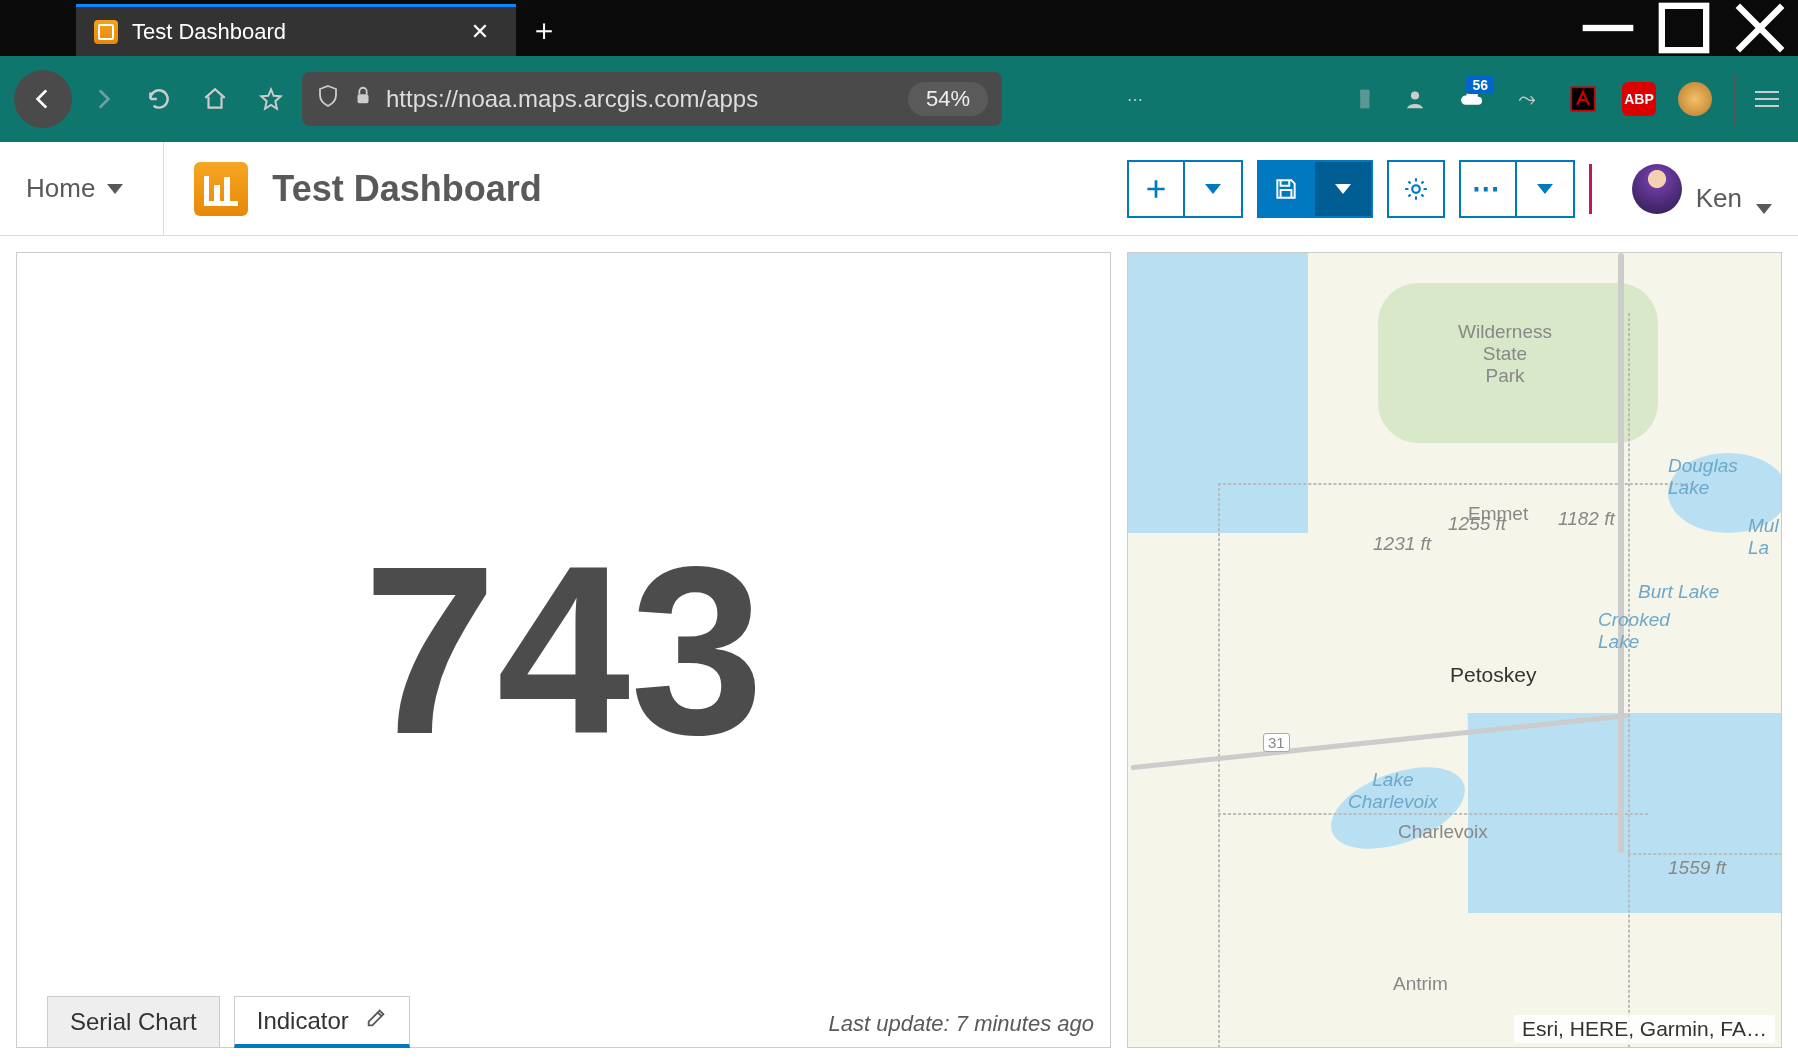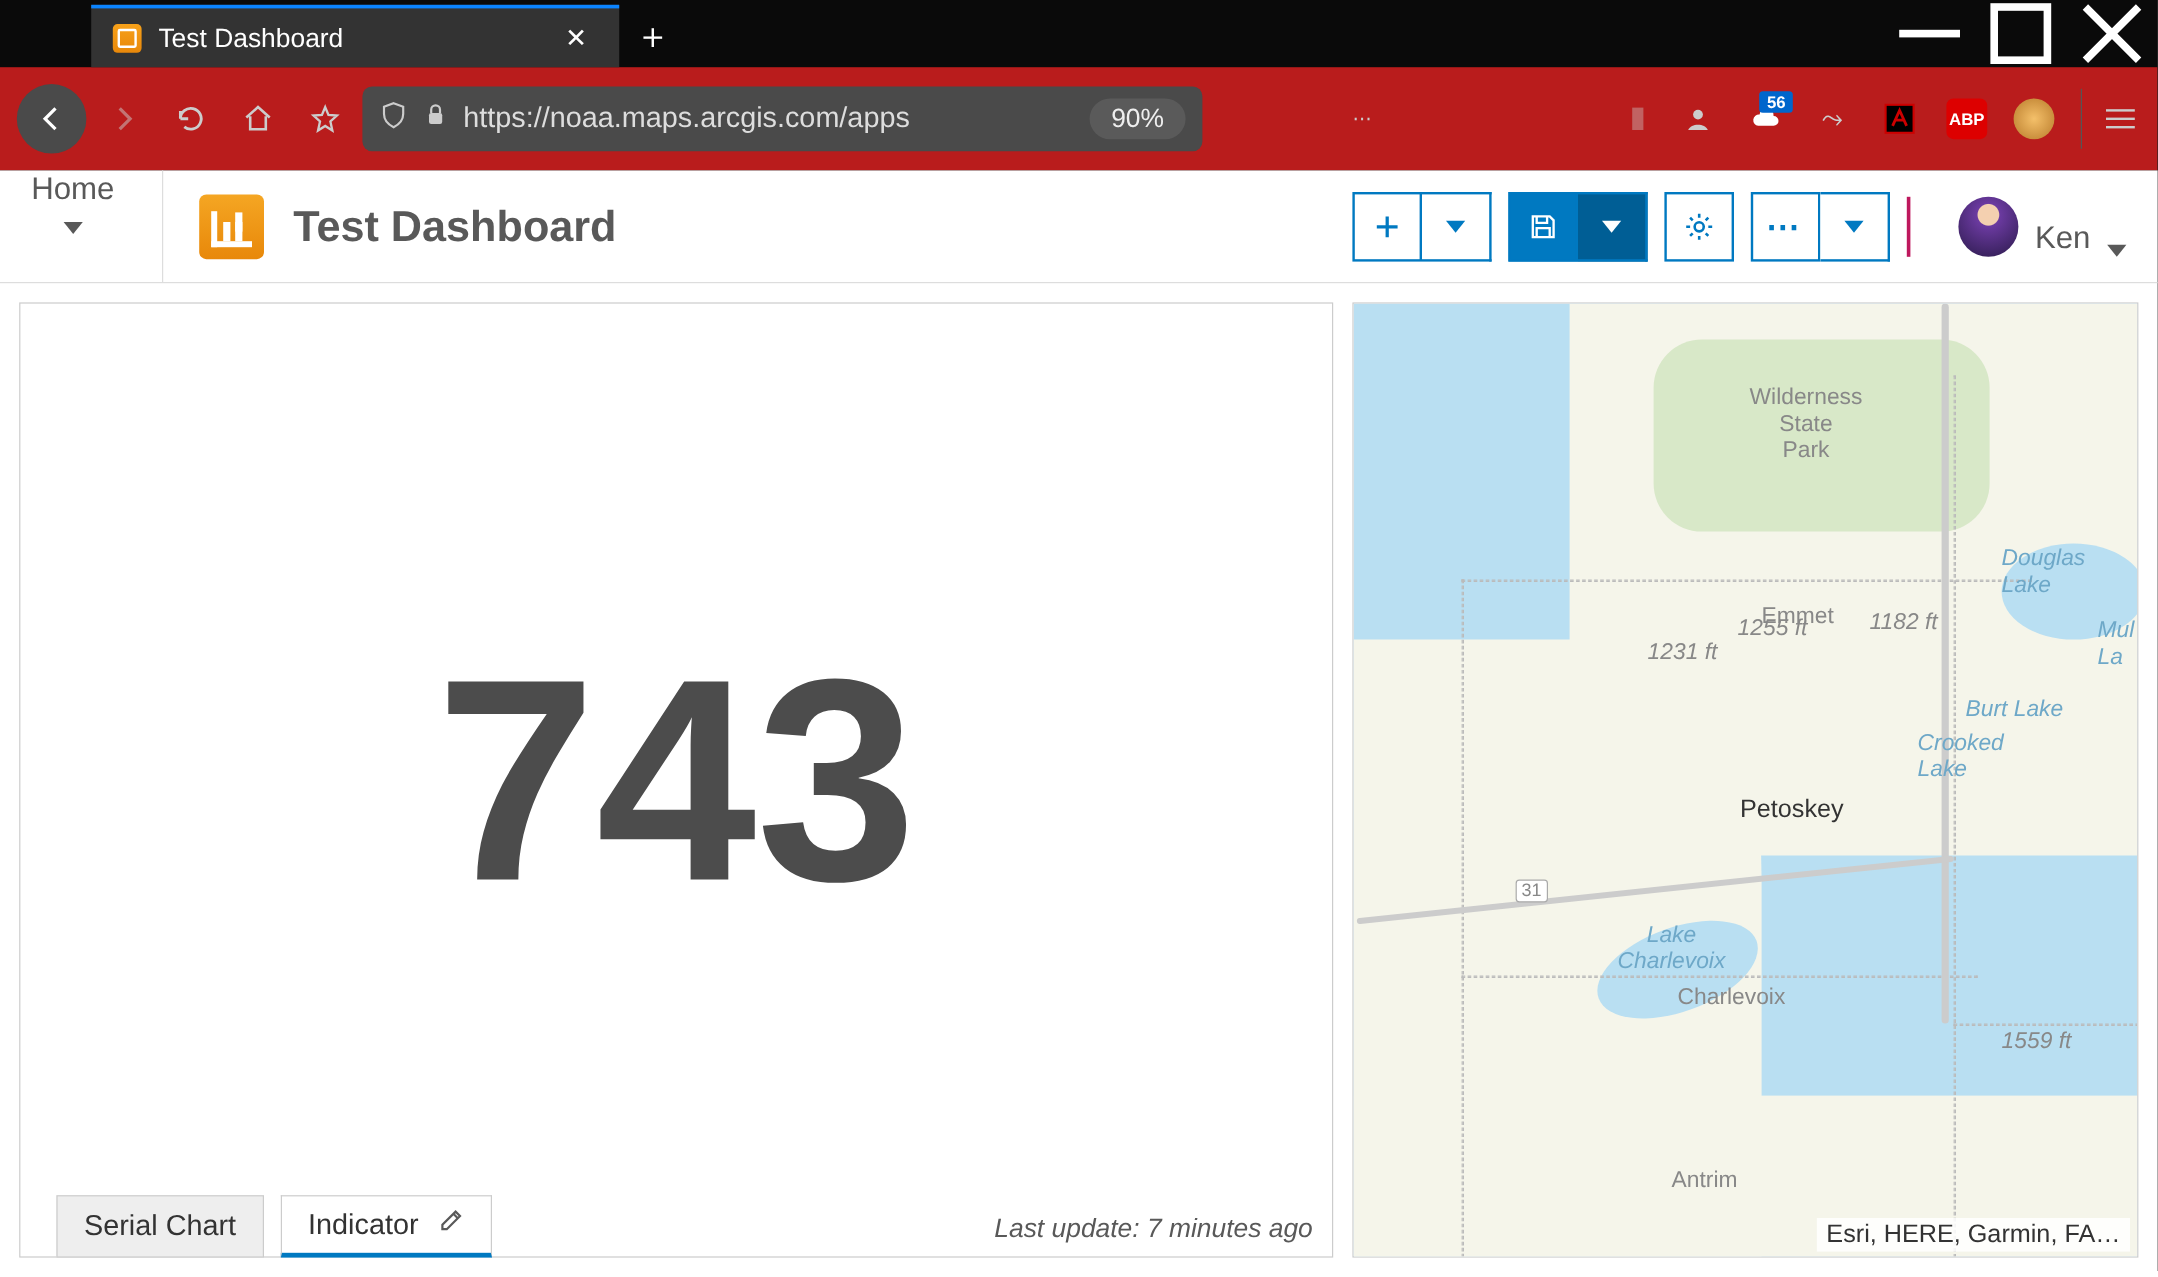--- a/index.html
+++ b/index.html
@@ -10,41 +10,41 @@
   .tab-strip { height: 56px; display: flex; align-items: flex-end; padding-left: 76px; }
   .tab { width: 440px; height: 52px; background: #333; display: flex; align-items: center; padding: 0 18px; border-top: 3px solid #0b84ff; color: #fff; font-size: 22px; gap: 14px; }
   .tab-favicon { width: 24px; height: 24px; background: linear-gradient(180deg,#f7a11a,#e8880a); border-radius: 4px; position: relative; }
   .tab-favicon::after { content:""; position:absolute; inset:4px; border:2px solid #fff; border-radius:2px; }
   .tab-title { flex: 1; white-space: nowrap; overflow: hidden; }
   .tab-close { width: 36px; height: 36px; display:flex; align-items:center; justify-content:center; color:#fff; font-size:22px; cursor:pointer; }
   .new-tab { width:56px; height:52px; display:flex; align-items:center; justify-content:center; color:#fff; font-size:30px; cursor:pointer; }
   .window-controls { position:absolute; right:0; top:0; height:56px; display:flex; align-items:center; gap:0; }
   .window-btn { width:76px; height:56px; display:flex; align-items:center; justify-content:center; color:#fff; font-size:20px; cursor:pointer; }
 
-  .nav-bar { height: 86px; background: #b91c1c; display:flex; align-items:center; padding: 0 14px; gap: 6px; }
+  .nav-bar { height: 86px; background: #0f766e; display:flex; align-items:center; padding: 0 14px; gap: 6px; }
   .nav-btn { width:50px; height:50px; display:flex; align-items:center; justify-content:center; color:#ccc; cursor:pointer; border-radius:4px; }
   .nav-btn.back-main { width:58px; height:58px; background:#4a4a4a; border-radius:50%; color:#fff; }
   .nav-btn svg { width:26px; height:26px; fill:currentColor; stroke:currentColor; }
   .address-bar { flex:1; max-width:700px; height:54px; background:#4a4a4a; border-radius:8px; display:flex; align-items:center; padding: 0 14px; gap:12px; color:#ddd; font-size:24px; }
   .address-bar .url { flex:1; white-space:nowrap; overflow:hidden; }
   .zoom-pill { background:#5a5a5a; border-radius:18px; padding:4px 18px; font-size:22px; color:#eee; }
   .toolbar-right { display:flex; align-items:center; gap:6px; margin-left:auto; }
   .toolbar-icon { width:50px; height:50px; display:flex; align-items:center; justify-content:center; color:#ccc; cursor:pointer; position:relative; }
   .toolbar-icon svg { width:28px; height:28px; fill:currentColor; }
   .badge { position:absolute; top:2px; right:2px; background:#0066cc; color:#fff; font-size:14px; padding:1px 6px; border-radius:3px; font-weight:bold; }
   .cloud-icon { color:#fff; }
   .abp-icon { width:34px; height:34px; background:#d00; border-radius:6px; color:#fff; font-size:14px; font-weight:bold; display:flex; align-items:center; justify-content:center; }
   .monkey-icon { width:34px; height:34px; background:radial-gradient(circle,#f4c06a,#b87a2a); border-radius:50%; }
   .hamburger { width:50px; height:50px; display:flex; flex-direction:column; align-items:center; justify-content:center; gap:5px; cursor:pointer; border-left:1px solid #555; margin-left:8px; padding-left:14px; }
   .hamburger span { width:24px; height:2px; background:#ccc; }
 
   
   .app { position:absolute; top:142px; left:0; right:0; bottom:0; background:#fff; }
   .app-header { height:94px; border-bottom:1px solid #ddd; display:flex; align-items:center; padding:0 26px; }
-  .home-dropdown { display:flex; align-items:center; gap:12px; font-size:26px; color:#595959; cursor:pointer; padding-right:40px; border-right:1px solid #ddd; height:100%;flex-direction:column; }
+  .home-dropdown { display:flex; align-items:center; gap:12px; font-size:26px; color:#595959; cursor:pointer; padding-right:40px; border-right:1px solid #ddd; height:100%; }
   .chev { width:0; height:0; border-left:8px solid transparent; border-right:8px solid transparent; border-top:10px solid #595959; }
   .app-logo { width:54px; height:54px; margin:0 24px 0 30px; background:linear-gradient(180deg,#f5a623,#e8880a); border-radius:6px; position:relative; }
   .app-logo::after { content:""; position:absolute; left:10px; right:10px; top:14px; bottom:10px; border-left:5px solid #fff; border-bottom:5px solid #fff; }
   .app-logo::before { content:""; position:absolute; left:20px; bottom:15px; width:6px; height:16px; background:#fff; box-shadow: 10px 0 0 #fff, 10px -8px 0 #fff; }
   .app-title { font-size:36px; font-weight:600; color:#595959; }
   .header-actions { margin-left:auto; display:flex; align-items:center; gap:14px; }
   .action-btn-group { display:flex; }
   .action-btn { height:58px; min-width:58px; border:2px solid #0079c1; background:#fff; color:#0079c1; display:flex; align-items:center; justify-content:center; cursor:pointer; font-size:24px; }
   .action-btn.filled { background:#0079c1; color:#fff; }
   .action-btn.filled.dark { background:#005e95; }
@@ -153,21 +153,21 @@
     </div>
     <div class="address-bar">
       <span><svg viewBox="0 0 24 24" width="24" height="24">
             <path d="M12 2 L20 5 V11 C20 16 16 20 12 22 C8 20 4 16 4 11 V5 Z" fill="none" stroke="#ccc" stroke-width="1.8"></path>
           </svg></span>
       <span><svg viewBox="0 0 24 24" width="22" height="22">
             <rect x="6" y="10" width="12" height="10" rx="2" fill="#ccc"></rect>
             <path d="M8 10 V7 a4 4 0 0 1 8 0 V10" fill="none" stroke="#ccc" stroke-width="2"></path>
           </svg></span>
       <span class="url">https://noaa.maps.arcgis.com/apps</span>
-      <span class="zoom-pill">90%</span>
+      <span class="zoom-pill">54%</span>
     </div>
     <div class="toolbar-right">
       <div class="toolbar-icon">⋯</div>
       <div class="toolbar-icon">
         <svg viewBox="0 0 24 24">
             <path d="M4 5 H20 V12 A8 8 0 0 1 4 12 Z M8 10 L12 14 L16 10" fill="none" stroke-width="2"></path>
           </svg>
       </div>
       <div class="toolbar-icon">
         <svg viewBox="0 0 24 24">

